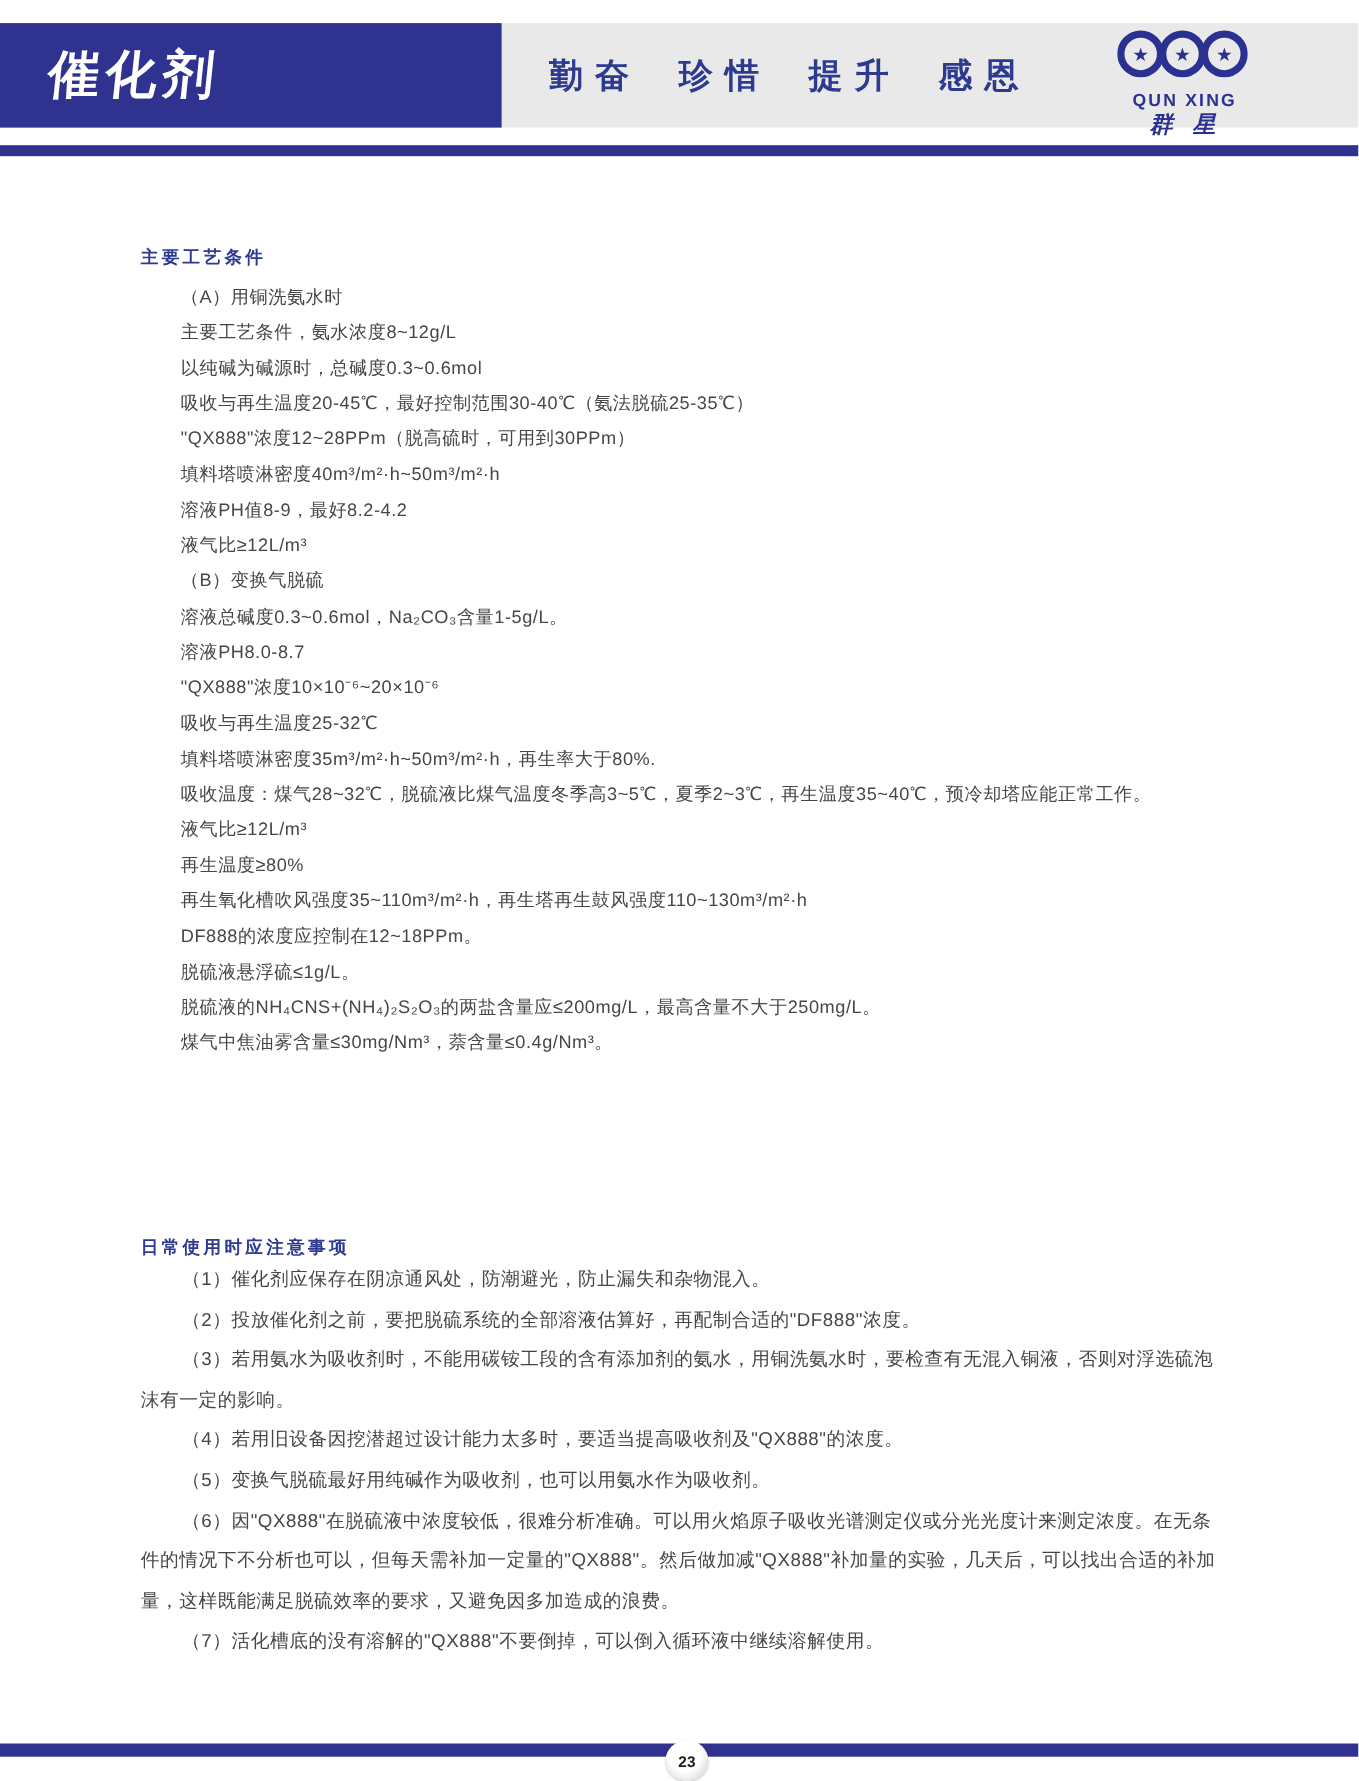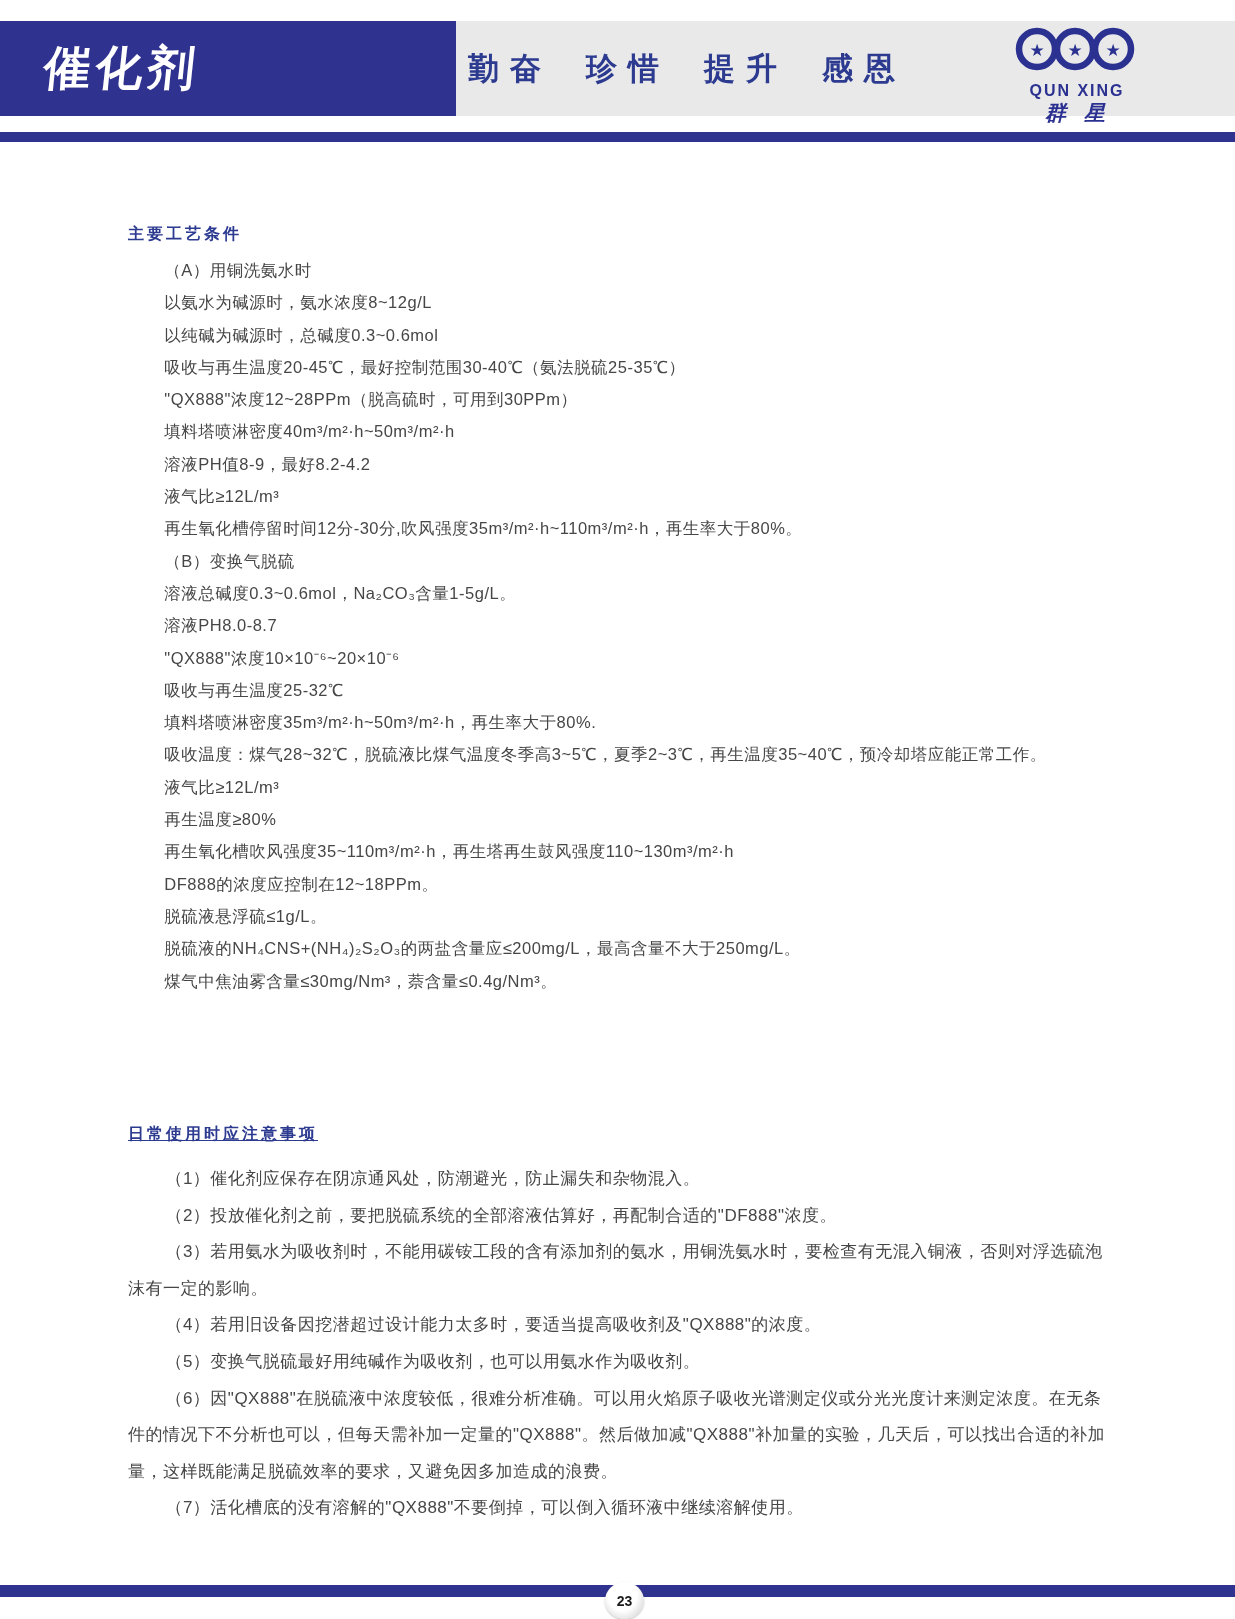--- a/index.html
+++ b/index.html
@@ -8,33 +8,33 @@
     font-family:"Liberation Sans",sans-serif;overflow:hidden;
   }
 
   
   .band{position:absolute;left:0;top:21px;width:1235px;height:95px;background:#e9e9e9;}
   .title-box{position:absolute;left:0;top:21px;width:456px;height:95px;background:#30328f;
     display:flex;align-items:center;}
   .title-text{color:#ffffff;font-size:47px;font-weight:bold;letter-spacing:5px;
     padding-left:44px;transform:skewX(-6deg);}
   .slogan{position:absolute;left:468px;top:21px;width:500px;height:95px;
-    display:flex;align-items:center;justify-content:flex-start;gap:34px;}
+    display:flex;align-items:center;justify-content:center;gap:34px;}
   .slogan-word{color:#2c3a90;font-family:"Liberation Serif",serif;font-weight:bold;
     font-size:31px;letter-spacing:11px;white-space:nowrap;}
   .logo{position:absolute;left:1010px;top:22px;width:134px;height:102px;}
   .rule{position:absolute;left:0;top:132px;width:1235px;height:10px;background:#30328f;}
 
   
   .section{position:absolute;left:128px;width:985px;}
   #section-1{top:224px;}
   #section-2{top:1124px;}
   .section h2{margin:0;font-size:16px;font-weight:bold;color:#2c3a90;letter-spacing:3px;}
   #section-1 h2{margin-bottom:9px;}
-  #section-2 h2{margin-bottom:16px;text-decoration:underline;}
+  #section-2 h2{}
   .paras p{margin:0;color:#464646;text-indent:2.2em;letter-spacing:0.5px;}
   #section-1 .paras p{font-size:16.5px;line-height:32.3px;}
   #section-2 .paras p{font-size:17px;line-height:36.6px;}
 
   
   .footer-rule{position:absolute;left:0;top:1585px;width:1235px;height:12px;background:#30328f;}
   .page-badge{position:absolute;left:605px;top:1582px;width:39px;height:37px;border-radius:50%;
     background:radial-gradient(ellipse at 45% 32%, #ffffff 48%, #e3e3e3 74%, #c7c7c7 100%);
     box-shadow:0 1px 2px rgba(0,0,0,0.25);
     display:flex;align-items:center;justify-content:center;
@@ -68,28 +68,27 @@
   <text x="67" y="74" text-anchor="middle" font-size="16" font-weight="bold" letter-spacing="2" fill="#2b3191" font-family="Liberation Sans, sans-serif">QUN XING</text>
   <text x="74" y="98" text-anchor="middle" font-size="21" font-weight="bold" font-style="italic" letter-spacing="18" fill="#2b3191">群星</text>
 </svg>
 
 <div class="rule"></div>
 
 <div class="section" id="section-1">
   <h2>主要工艺条件</h2>
   <div class="paras">
       <p>（A）用铜洗氨水时</p>
-      <p>以氨水为碱源时，氨水浓度8~12g/L</p>
+      <p>主要工艺条件，氨水浓度8~12g/L</p>
       <p>以纯碱为碱源时，总碱度0.3~0.6mol</p>
       <p>吸收与再生温度20-45℃，最好控制范围30-40℃（氨法脱硫25-35℃）</p>
       <p>"QX888"浓度12~28PPm（脱高硫时，可用到30PPm）</p>
       <p>填料塔喷淋密度40m³/m²·h~50m³/m²·h</p>
       <p>溶液PH值8-9，最好8.2-4.2</p>
       <p>液气比≥12L/m³</p>
-      <p>再生氧化槽停留时间12分-30分,吹风强度35m³/m²·h~110m³/m²·h，再生率大于80%。</p>
       <p>（B）变换气脱硫</p>
       <p>溶液总碱度0.3~0.6mol，Na₂CO₃含量1-5g/L。</p>
       <p>溶液PH8.0-8.7</p>
       <p>"QX888"浓度10×10⁻⁶~20×10⁻⁶</p>
       <p>吸收与再生温度25-32℃</p>
       <p>填料塔喷淋密度35m³/m²·h~50m³/m²·h，再生率大于80%.</p>
       <p>吸收温度：煤气28~32℃，脱硫液比煤气温度冬季高3~5℃，夏季2~3℃，再生温度35~40℃，预冷却塔应能正常工作。</p>
       <p>液气比≥12L/m³</p>
       <p>再生温度≥80%</p>
       <p>再生氧化槽吹风强度35~110m³/m²·h，再生塔再生鼓风强度110~130m³/m²·h</p>

